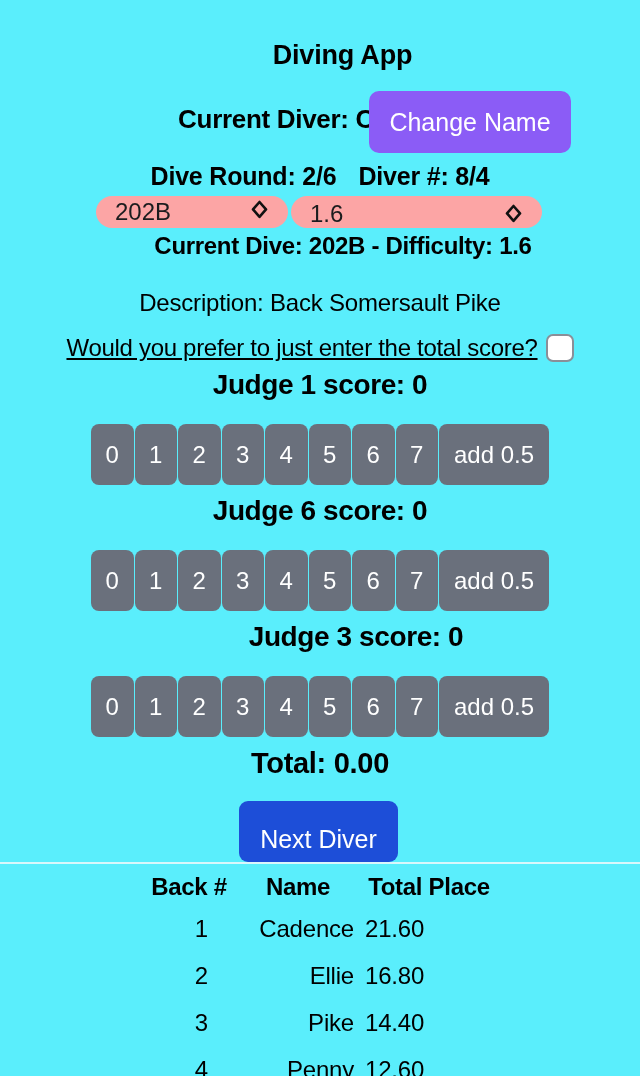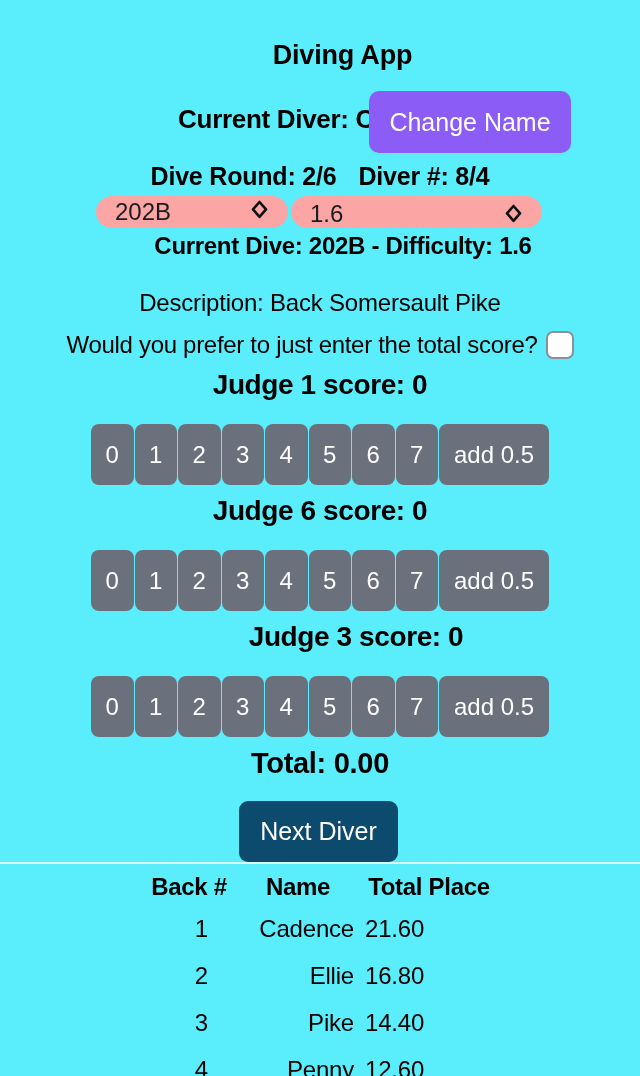--- a/index.html
+++ b/index.html
@@ -115,22 +115,23 @@
   }
 
   
   .question-row {
     position: absolute;
     top: 328px;
     left: 0;
     width: 100%;
     height: 34px;
     display: flex;
-    align-items: center;
+    align-items: flex-end;
     justify-content: center;
+    text-decoration: underline;
   }
   .question-row .q-text {
     font-size: 24px;
     letter-spacing: -0.3px;
     white-space: nowrap;
   }
   .checkbox {
     width: 28px;
     height: 28px;
     margin-left: 8px;
@@ -184,30 +185,30 @@
     font-weight: bold;
     letter-spacing: -0.3px;
   }
 
   .next-diver-btn {
     position: absolute;
     left: 239px;
     top: 801px;
     width: 159px;
     height: 61px;
-    background: #0c4a6e;
+    background: #1d4ed8;
     border: none;
     border-radius: 9px;
     color: #ffffff;
     font-family: "Liberation Sans", sans-serif;
     font-size: 25px;
     line-height: 61px;
     text-align: center;
     cursor: pointer;
-    padding: 0;
+    padding: 8px;
   }
 
   .divider {
     position: absolute;
     left: 0;
     top: 862px;
     width: 100%;
     height: 2px;
     background: #d9f7fb;
   }

